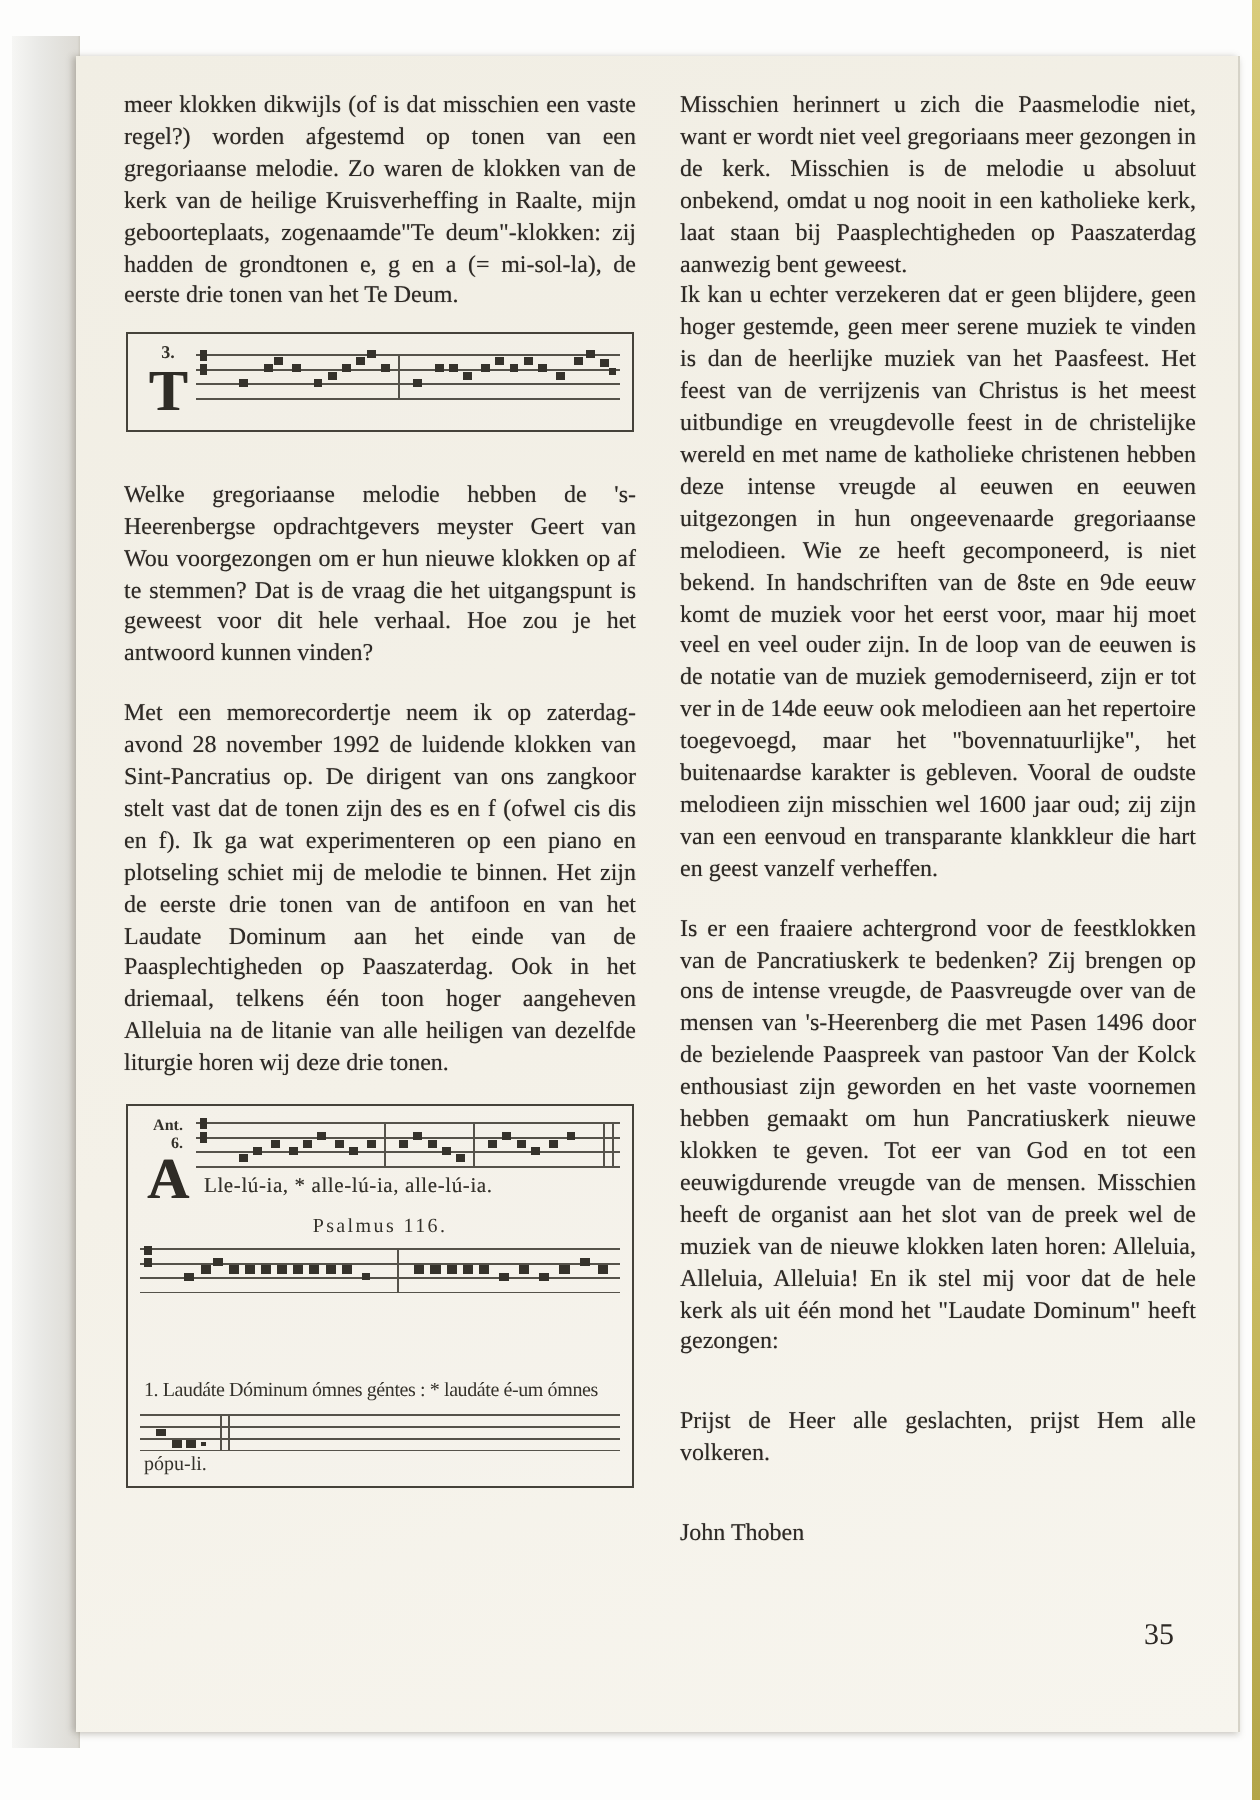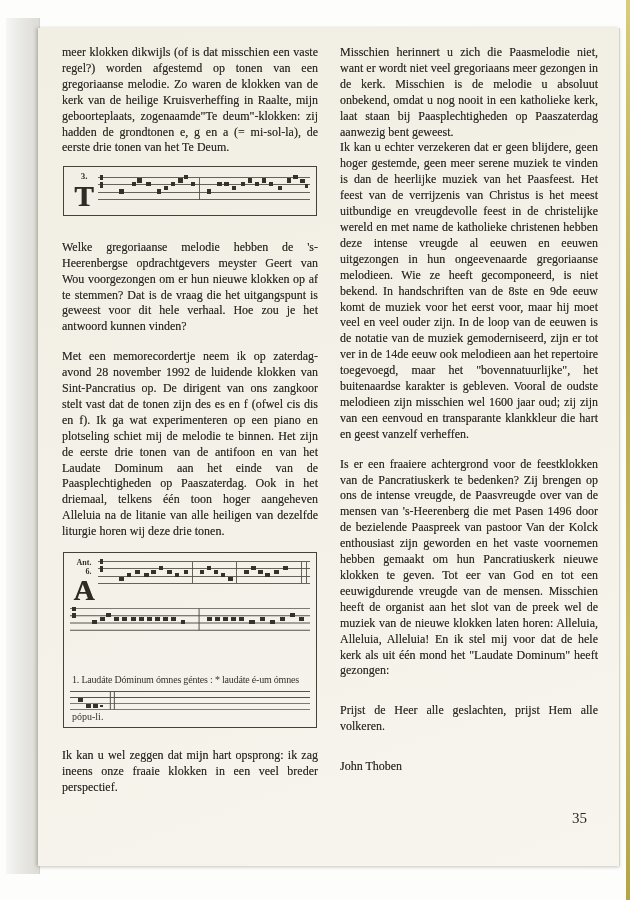--- a/index.html
+++ b/index.html
@@ -167,23 +167,25 @@
               <line x1="156" y1="4" x2="156" y2="28"></line>
               <rect x="164" y="13" width="5" height="4.5"></rect>
                 <rect x="172" y="9" width="5" height="4.5"></rect>
               <rect x="180" y="13" width="5" height="4.5"></rect>
                 <rect x="188" y="17" width="5" height="4.5"></rect>
               <rect x="198" y="13" width="5" height="4.5"></rect>
                 <rect x="208" y="9" width="5" height="4.5"></rect>
               <line x1="229" y1="4" x2="229" y2="28"></line>
                 <line x1="234" y1="4" x2="234" y2="28"></line>
             </svg>
+            <div class="chant-lyric">Lle-lú-ia, * alle-lú-ia, alle-lú-ia.</div>
           </div>
         </div>
 
+        <div class="psalm-title">Psalmus 116.</div>
 
         <svg class="staff" viewBox="0 0 238 30" height="27" preserveAspectRatio="none" shape-rendering="crispEdges">
           <line x1="0" y1="4" x2="238" y2="4"></line>
             <line x1="0" y1="12" x2="238" y2="12"></line>
           <line x1="0" y1="20" x2="238" y2="20"></line>
             <line x1="0" y1="28" x2="238" y2="28"></line>
           <rect x="2" y="2" width="4" height="5"></rect>
             <rect x="2" y="9" width="4" height="5"></rect>
           <rect x="22" y="17" width="5" height="4.5"></rect>
             <rect x="30" y="13" width="5" height="4.5"></rect>
@@ -220,21 +222,20 @@
           <rect x="8" y="11" width="5" height="4.5"></rect>
             <rect x="16" y="18" width="5" height="4.5"></rect>
           <rect x="23" y="18" width="5" height="4.5"></rect>
             <rect x="30" y="19" width="2.5" height="2.5"></rect>
           <line x1="40" y1="3" x2="40" y2="24"></line>
             <line x1="44" y1="3" x2="44" y2="24"></line>
         </svg>
         <div class="short-lyric">pópu-li.</div>
       </div>
 
-      <p>Ik kan u wel zeggen dat mijn hart opsprong: ik zag ineens onze fraaie klokken in een veel breder perspectief.</p>
     </div>
 
     <div class="col col-right">
       <p>Misschien herinnert u zich die Paasmelodie niet, want er wordt niet veel gregoriaans meer gezongen in de kerk. Misschien is de melodie u absoluut onbekend, omdat u nog nooit in een katholieke kerk, laat staan bij Paasplechtigheden op Paaszaterdag aanwezig bent geweest.</p>
       <p>Ik kan u echter verzekeren dat er geen blijdere, geen hoger gestemde, geen meer serene muziek te vinden is dan de heerlijke muziek van het Paasfeest. Het feest van de verrijzenis van Christus is het meest uitbundige en vreugdevolle feest in de christelijke wereld en met name de katholieke christenen hebben deze intense vreugde al eeuwen en eeuwen uitgezongen in hun ongeevenaarde gregoriaanse melodieen. Wie ze heeft gecomponeerd, is niet bekend. In handschriften van de 8ste en 9de eeuw komt de muziek voor het eerst voor, maar hij moet veel en veel ouder zijn. In de loop van de eeuwen is de notatie van de muziek gemoderniseerd, zijn er tot ver in de 14de eeuw ook melodieen aan het repertoire toegevoegd, maar het "bovennatuurlijke", het buitenaardse karakter is gebleven. Vooral de oudste melodieen zijn misschien wel 1600 jaar oud; zij zijn van een eenvoud en transparante klankkleur die hart en geest vanzelf verheffen.</p>
       <p class="gap-top">Is er een fraaiere achtergrond voor de feestklokken van de Pancratiuskerk te bedenken? Zij brengen op ons de intense vreugde, de Paasvreugde over van de mensen van 's-Heerenberg die met Pasen 1496 door de bezielende Paaspreek van pastoor Van der Kolck enthousiast zijn geworden en het vaste voornemen hebben gemaakt om hun Pancratiuskerk nieuwe klokken te geven. Tot eer van God en tot een eeuwigdurende vreugde van de mensen. Misschien heeft de organist aan het slot van de preek wel de muziek van de nieuwe klokken laten horen: Alleluia, Alleluia, Alleluia! En ik stel mij voor dat de hele kerk als uit één mond het "Laudate Dominum" heeft gezongen:</p>
       <p class="closing-quote">Prijst de Heer alle geslachten, prijst Hem alle volkeren.</p>
       <p class="author">John Thoben</p>
     </div>
 

